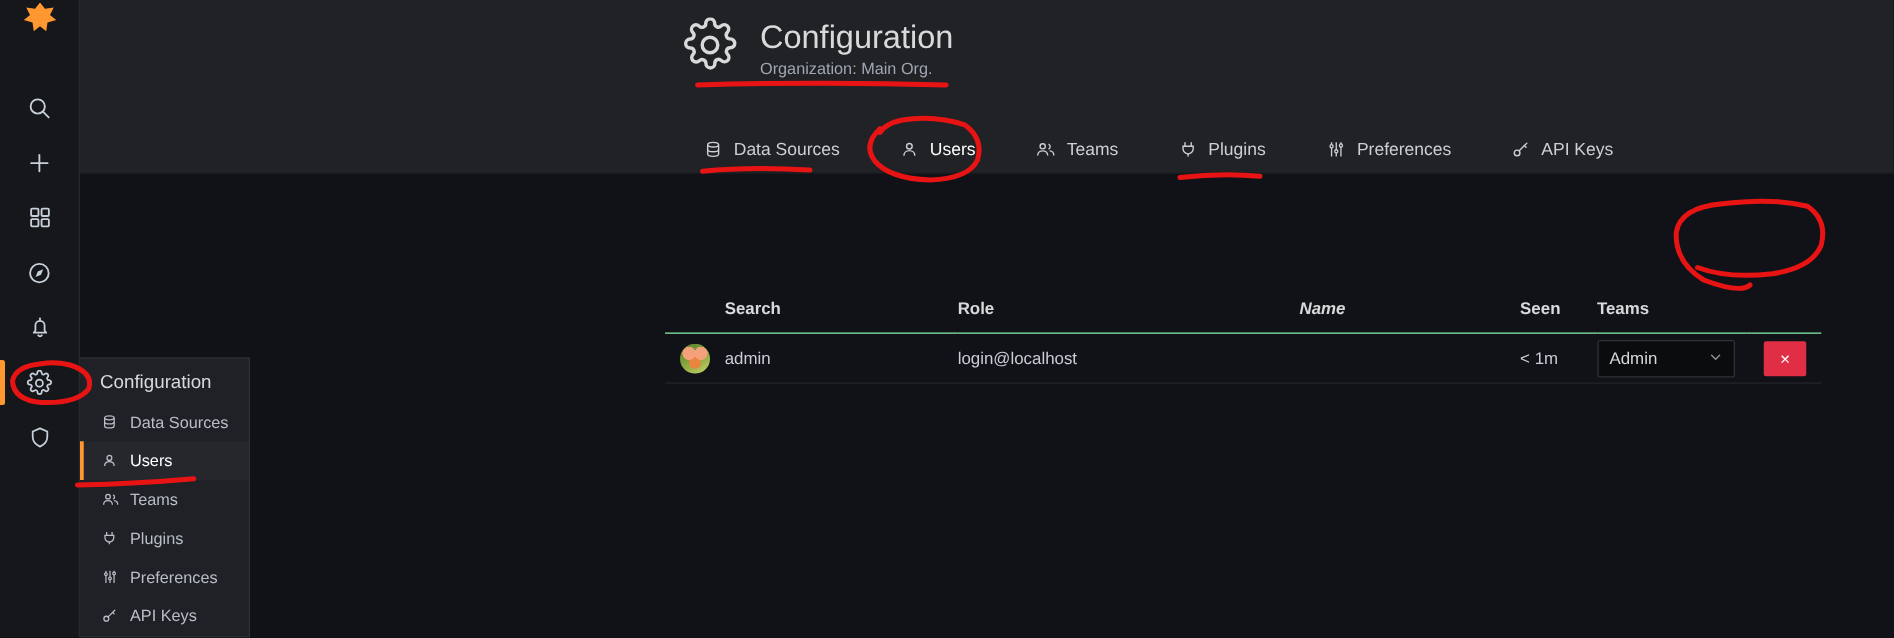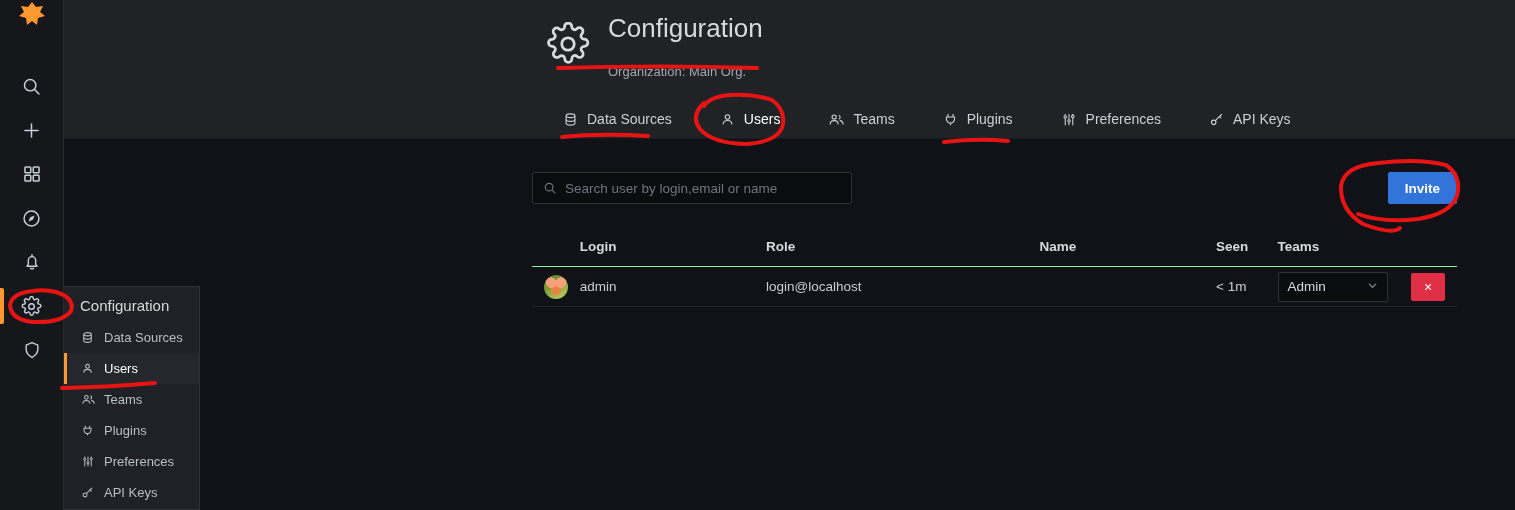--- a/index.html
+++ b/index.html
@@ -66,21 +66,21 @@
     position: absolute; left: 64px; top: 0; width: 1451px; height: 139px;
     background: #202226;
     border-bottom: 1px solid #191a1d;
   }
   .header-inner {
     display: flex; align-items: center; gap: 18px;
     padding-top: 14px; padding-left: 482px;
   }
   .header-gear { color: #d8d9da; }
   .header-title { font-size: 26px; color: #d8d9da; font-weight: normal; line-height: 1.15; }
-  .header-sub { font-size: 13px; color: #9fa7b3; margin-top: 20px; }
+  .header-sub { font-size: 13px; color: #9fa7b3; margin-top: 3px; }
 
   
   .tabs {
     position: absolute; left: 0; top: 99px; width: 100%;
     display: flex; padding-left: 475px; gap: 0;
   }
   .tab {
     display: flex; align-items: center; gap: 9px;
     padding: 0 24px; height: 40px;
     font-size: 14px; color: #cbd0d6;
@@ -120,21 +120,21 @@
     padding: 0 0 12px 0;
   }
   tbody td {
     font-size: 13.5px; color: #c9ced4;
     border-top: 1px solid #86efac; border-bottom: 1px solid #23252a;
     height: 40px; vertical-align: middle; margin-left: 36px;
   }
   .col-avatar { width: 48px; padding-left: 12px; }
   .col-login  { width: 190px; }
   .col-email  { width: 278px; }
-  .col-name   { width: 180px; }
+  .col-name   { width: 180px; font-style: italic; }
   .col-seen   { width: 62px; text-align: left; padding-right: 8px; }
   .col-role   { width: 120px; }
   .col-del    { width: 60px; text-align: right; padding-right: 12px; }
 
   .avatar {
     width: 24px; height: 24px; border-radius: 50%;
     background:
       radial-gradient(circle at 30% 32%, #f4a07a 0 22%, transparent 23%),
       radial-gradient(circle at 70% 32%, #f4a07a 0 22%, transparent 23%),
       radial-gradient(circle at 50% 62%, #e8863f 0 26%, transparent 27%),
@@ -296,39 +296,27 @@
               <line x1="10.2" y1="13.8" x2="20" y2="4" stroke-linecap="round"></line>
             <line x1="16.8" y1="7.2" x2="19" y2="9.4" stroke-linecap="round"></line>
           </svg>
         </span>
         <span>API Keys</span>
       </div>
     </div>
   </div>
 
   <div class="content">
-    <div class="toolbar">
-      <div class="search-box">
-        <span class="s-icon">
-          <svg width="14" height="14" viewBox="0 0 24 24" fill="none" stroke="currentColor" stroke-width="2">
-            <circle cx="10.5" cy="10.5" r="6.5"></circle>
-              <line x1="15.5" y1="15.5" x2="20.5" y2="20.5" stroke-linecap="round"></line>
-          </svg>
-        </span>
-        <input class="search-input" type="text" placeholder="Search user by login,email or name" style="">
-      </div>
-      <button class="invite-btn">Invite</button>
-    </div>
 
     <div class="table-wrap">
       <table>
         <thead>
           <tr>
             <th class="col-avatar"></th>
-            <th class="col-login">Login</th>
+            <th class="col-login">Search</th>
             <th class="col-email">Role</th>
             <th class="col-name">Name</th>
             <th class="col-seen">Seen</th>
             <th class="col-role">Teams</th>
             <th class="col-del"></th>
           </tr>
         </thead>
         <tbody>
           <tr>
             <td class="col-avatar">

